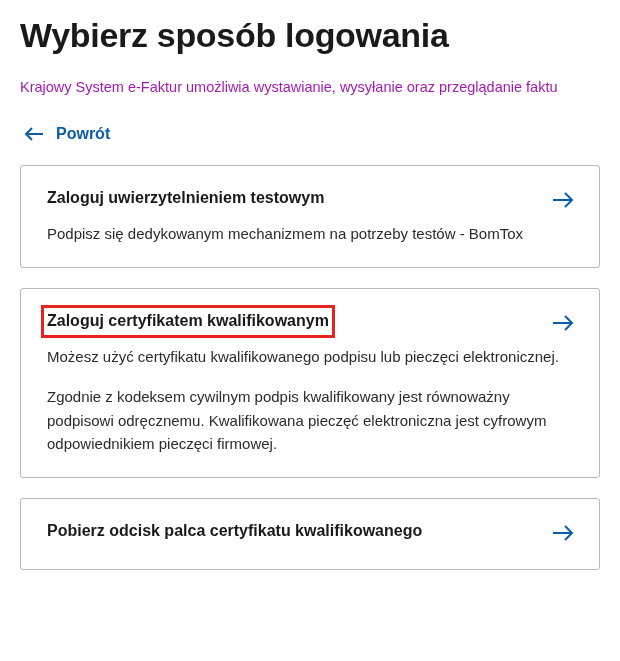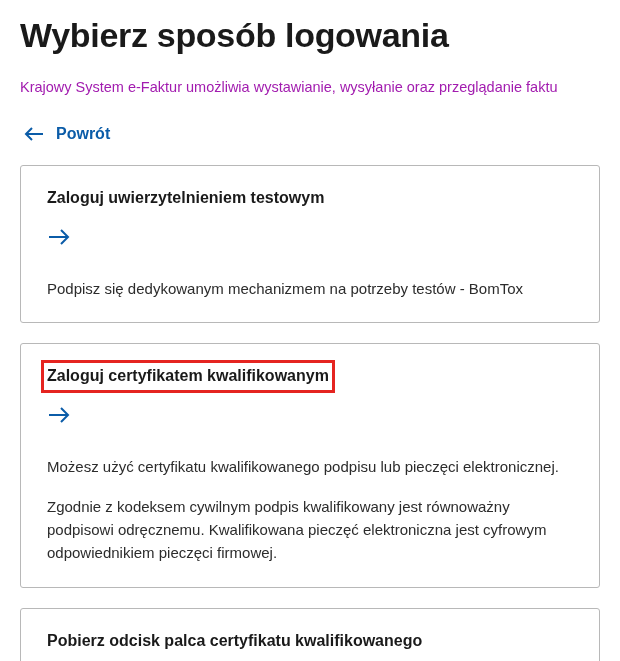--- a/index.html
+++ b/index.html
@@ -69,42 +69,41 @@
     background: #fff;
     padding: 22px 24px 22px 26px;
     position: relative;
     cursor: pointer;
   }
   .card-head {
     display: flex;
     align-items: flex-start;
     justify-content: space-between;
     gap: 16px;
-    flex-direction: column;
   }
   .card-title {
     font-size: 16px;
     font-weight: bold;
     color: #1a1a1a;
     line-height: 1.3;
   }
   .card-title.highlighted {
     outline: 3px solid #e52420;
     outline-offset: 3px;
     display: inline-block;
   }
   .card-arrow {
     flex: 0 0 auto;
     width: 24px;
     height: 22px;
     margin-top: 1px;
   }
   .card-arrow svg { display: block; }
   .card-body {
-    margin-top: 29px;
+    margin-top: 11px;
   }
   .card-body p {
     margin: 0;
     font-size: 15px;
     line-height: 1.55;
     color: #2c2c2c;
     max-width: 520px;
   }
   .card-body p + p {
     margin-top: 17px;

